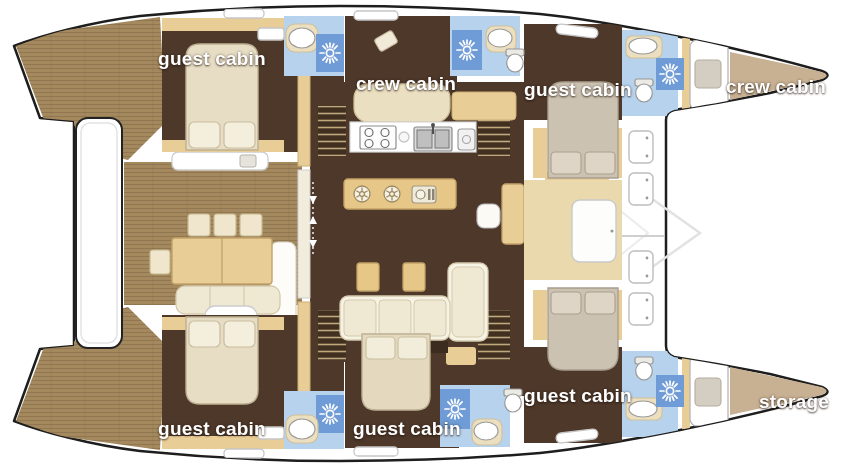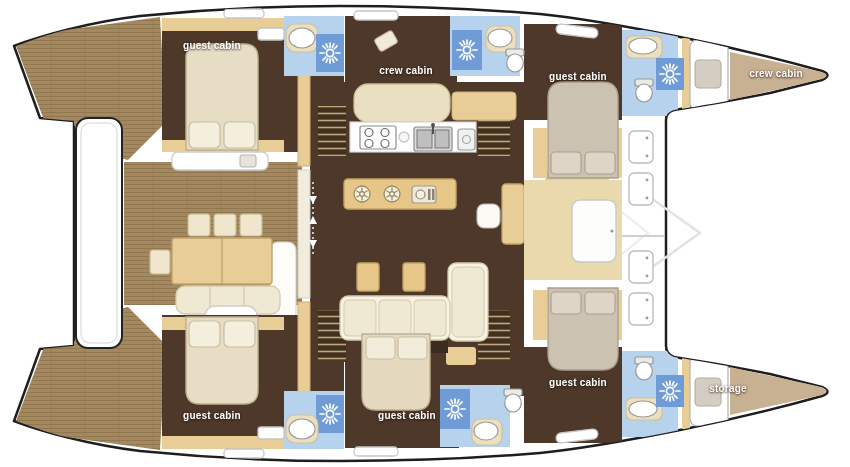--- a/index.html
+++ b/index.html
@@ -1,21 +1,21 @@
 <!DOCTYPE html>
 <html><head>
 <meta charset="utf-8">
 <style>
   html,body{margin:0;padding:0;background:#fff;}
   #stage{position:relative;width:850px;height:467px;background:#fff;overflow:hidden;
          font-family:"Liberation Sans", sans-serif;}
   #plan-svg{position:absolute;left:0;top:0;}
   .room-label{position:absolute;transform:translate(-50%,-50%);color:#fff;
-      font-size:10px;font-weight:bold;white-space:nowrap;letter-spacing:.2px;
-      text-shadow:0 1px 2px rgba(40,25,15,.7), 0 0 3px rgba(40,25,15,.45);}
+      font-size:19px;font-weight:bold;white-space:nowrap;letter-spacing:.2px;
+      text-shadow:0 1px 2px rgba(40,25,15,.7), 0 0 3px rgba(40,25,15,.45);margin-top:14px;}
 </style>
 </head>
 <body>
 
 <div id="stage">
 
 <svg id="plan-svg" width="850" height="467" viewBox="0 0 850 467">
   <defs>
     <pattern id="planks" width="34" height="4" patternUnits="userSpaceOnUse">
       <rect width="34" height="4" fill="#a5895e"></rect>
@@ -328,15 +328,15 @@
   </g>
 </svg>
 
 <span class="room-label" style="left:212px;top:45px">guest cabin</span>
 <span class="room-label" style="left:406px;top:70px">crew cabin</span>
 <span class="room-label" style="left:578px;top:76px">guest cabin</span>
 <span class="room-label" style="left:776px;top:73px">crew cabin</span>
 <span class="room-label" style="left:212px;top:415px">guest cabin</span>
 <span class="room-label" style="left:407px;top:415px">guest cabin</span>
 <span class="room-label" style="left:578px;top:382px">guest cabin</span>
-<span class="room-label" style="left:728px;top:388px">storage</span>
+<span class="room-label" style="left:794px;top:388px">storage</span>
 
 </div>
 
 </body></html>

